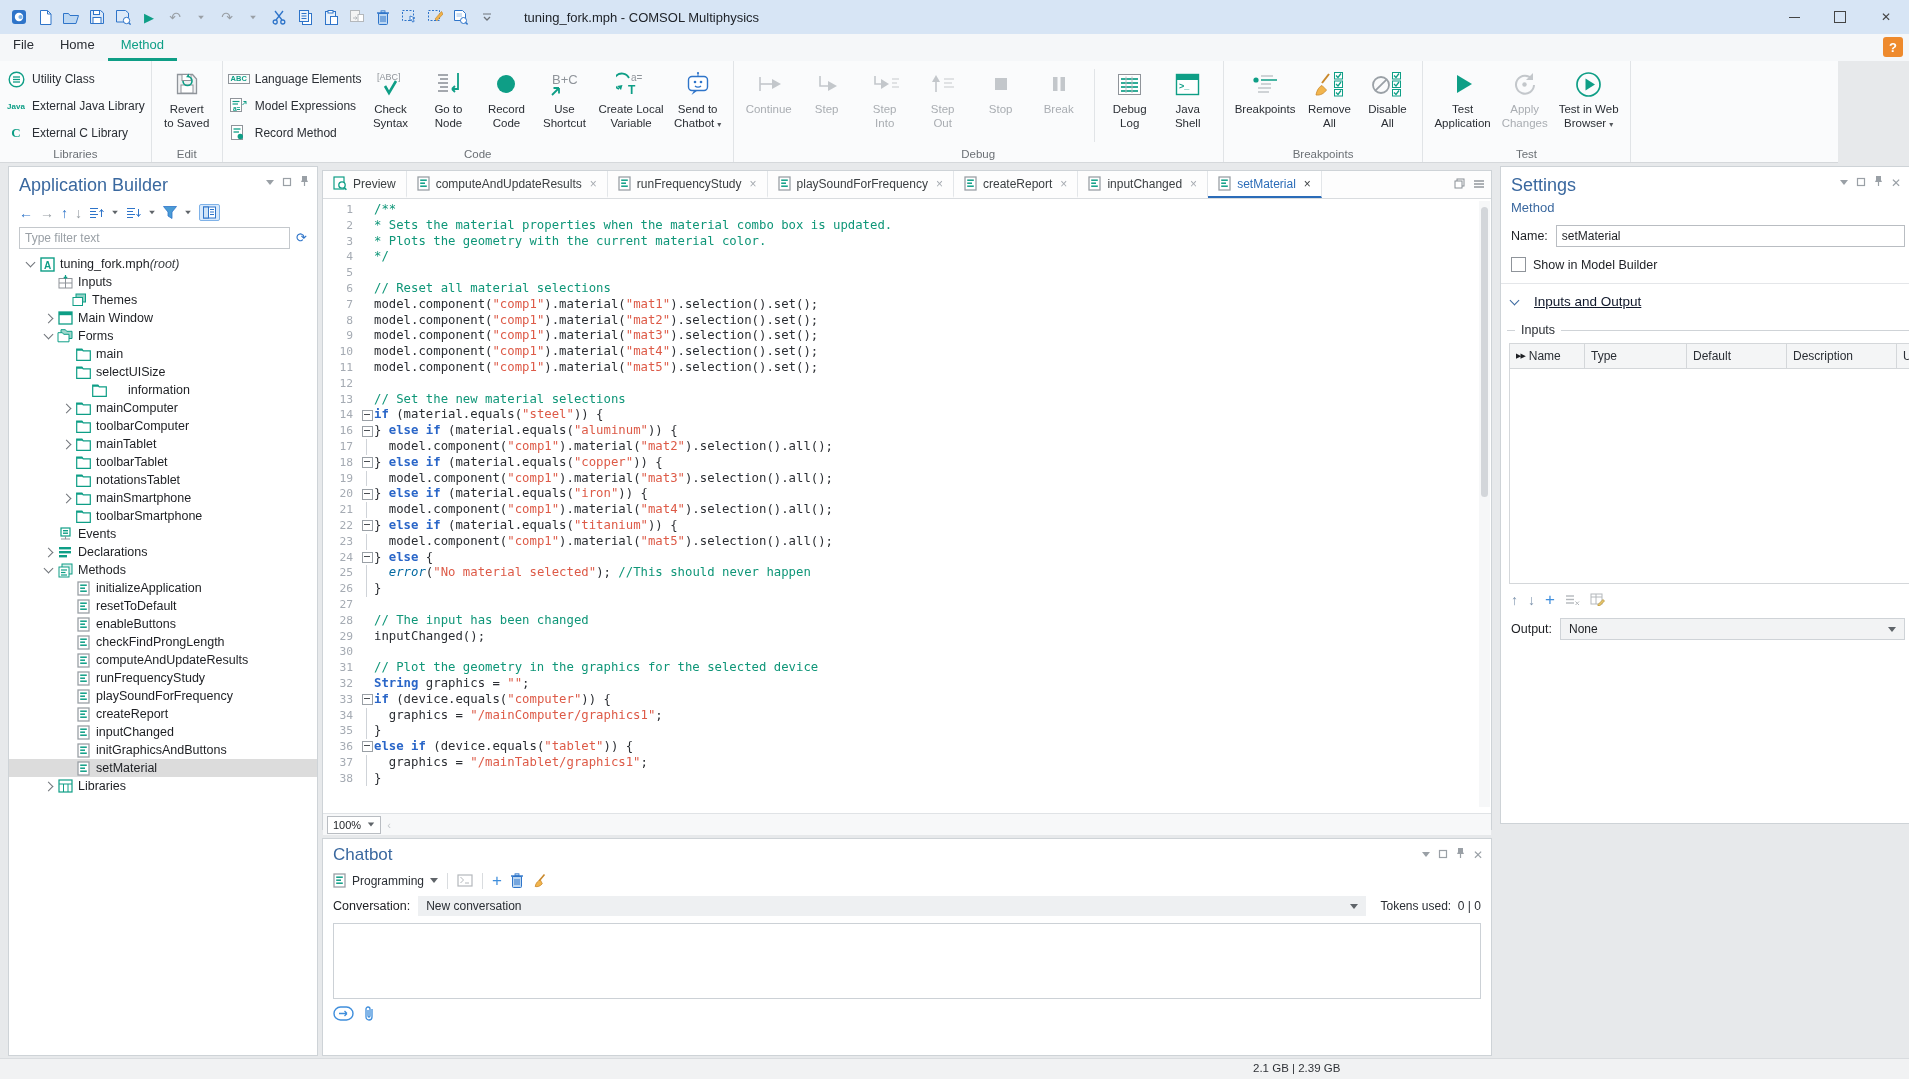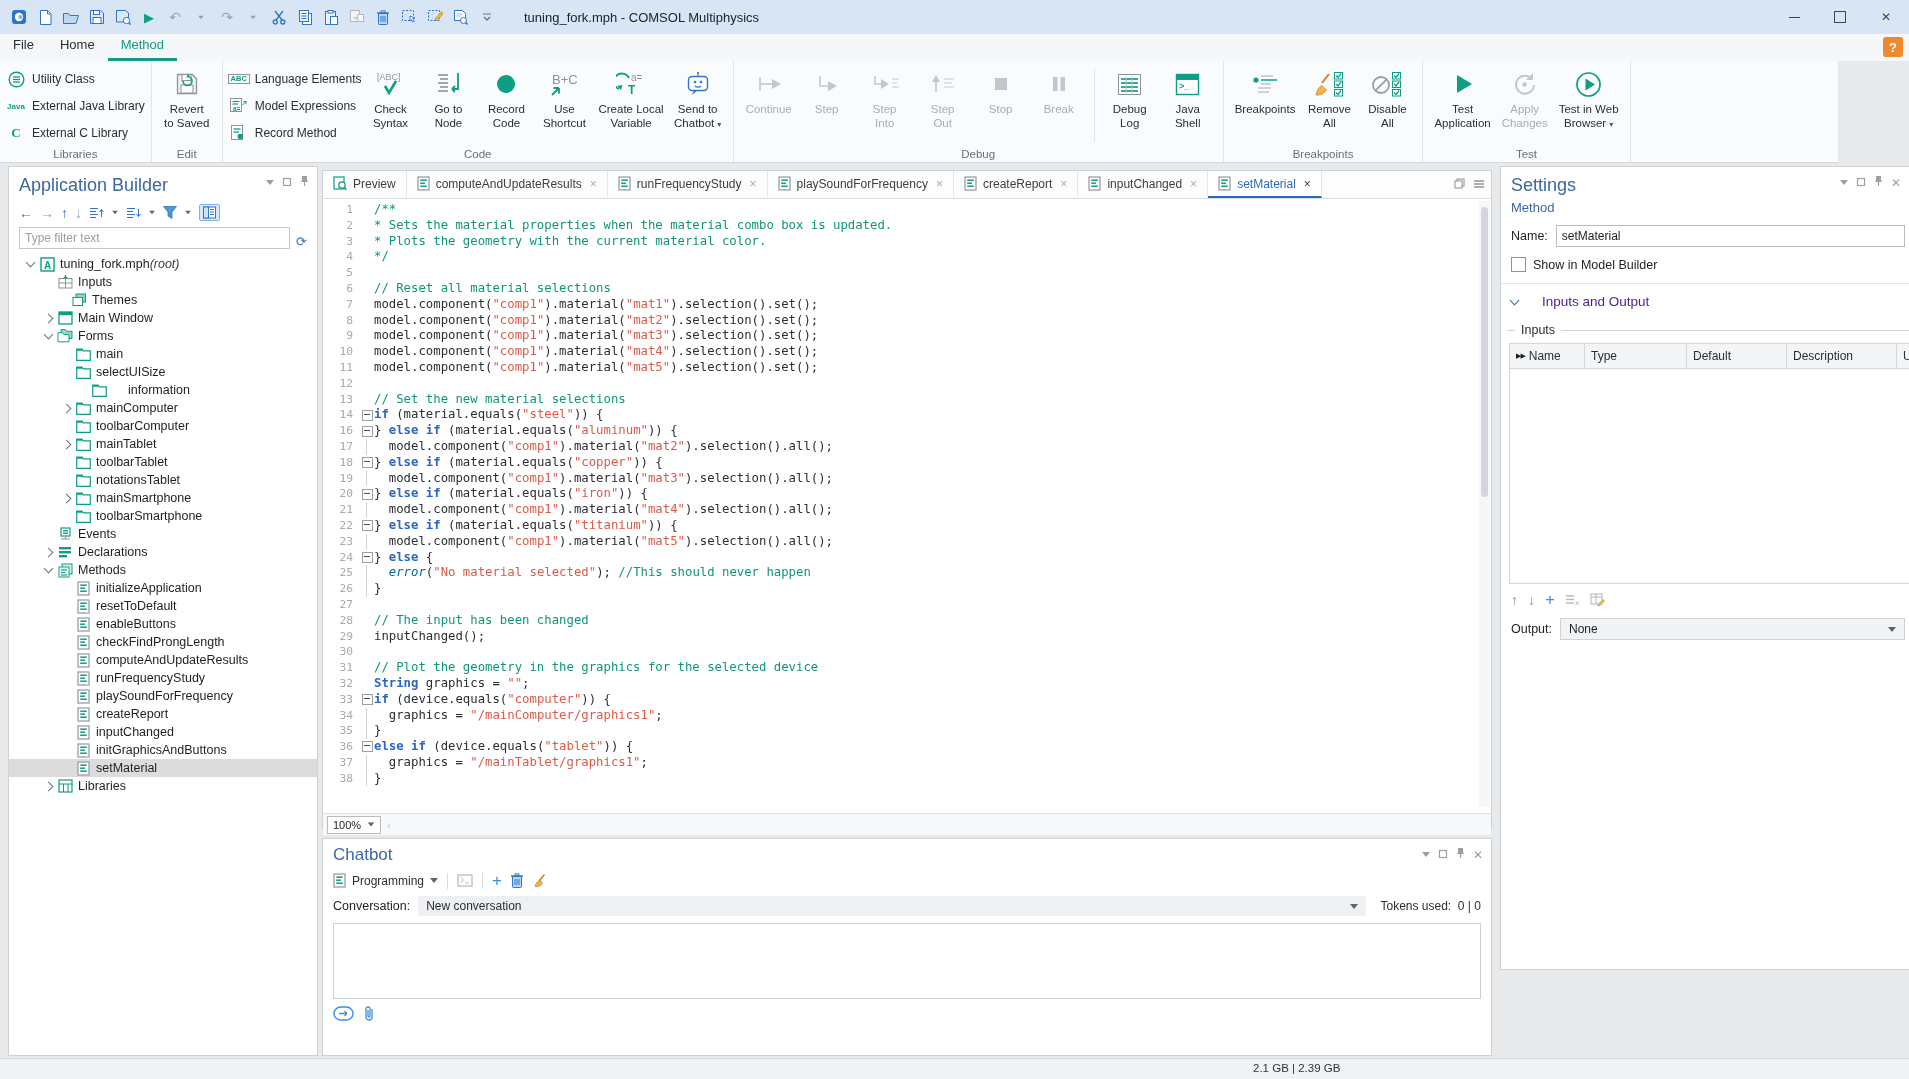--- a/index.html
+++ b/index.html
@@ -52,21 +52,21 @@
   .chevron.open{transform:rotate(45deg);margin-top:-3px;}
   .chevron.closed{transform:rotate(-45deg);}
   .tri-down{width:0;height:0;border-left:4px solid transparent;border-right:4px solid transparent;border-top:5px solid #5f6469;display:inline-block;}
 
   
   #left-panel{left:8px;top:166px;width:310px;height:890px;}
   .ab-head{padding:8px 10px 0;}
   .ab-toolbar{display:flex;align-items:center;gap:7px;padding:8px 10px 6px;}
   .tbico{display:inline-flex;align-items:center;}
   .toggle-on{background:#d8e9fb;border:1px solid #7fb2e8;border-radius:2px;padding:1px 2px;}
-  .ab-filter-row{display:flex;align-items:flex-end;gap:6px;padding:0 10px;}
+  .ab-filter-row{display:flex;align-items:center;gap:6px;padding:0 10px;}
   .ab-filter{flex:1;height:20px;border:1px solid #c4c8cc;font-size:12px;color:#333;padding:0 5px;
              font-family:"Liberation Sans",sans-serif;}
   .ab-filter::placeholder{color:#9aa0a6;}
   #ab-tree{margin-top:6px;}
   .tree-row{display:flex;align-items:center;height:18px;white-space:nowrap;}
   .tree-row.selected{background:#dcdcdc;}
   .tree-exp{width:16px;display:inline-flex;justify-content:center;flex:none;}
   .tree-ico{width:18px;display:inline-flex;justify-content:center;flex:none;}
   .tree-lbl{margin-left:4px;}
   .tree-suffix{font-style:italic;color:#3c4043;}
@@ -108,31 +108,31 @@
          padding:0 8px;font-size:12px;color:#2a2e34;}
   .cb-dd .tri-down{margin-left:auto;}
   .cb-tokens{font-size:12px;color:#2a2e34;white-space:nowrap;margin-left:6px;}
   .cb-msgs{margin:4px 10px 0;height:74px;border:1px solid #ccd1d6;background:#fff;}
   .cb-prompt{margin:4px 10px 0;display:block;width:1146px;box-sizing:border-box;height:22px;border:1px solid #ccd1d6;
              font-size:12px;padding:0 6px;font-family:"Liberation Sans",sans-serif;}
   .cb-prompt::placeholder{color:#8a9097;}
   .cb-actions{display:flex;align-items:center;gap:10px;padding:6px 10px;}
 
   
-  #settings-panel{left:1500px;top:166px;width:409px;height:804px;border-right:none;}
+  #settings-panel{left:1500px;top:166px;width:409px;height:658px;border-right:none;}
   .st-head{padding:8px 10px 0;}
   .st-sub{padding:4px 10px 0;font-size:13px;color:#3a689f;}
   .st-name-row{display:flex;align-items:center;gap:8px;padding:10px 4px 0 10px;}
   .st-name-row label{font-size:12.5px;}
   .st-input{flex:1;height:20px;border:1px solid #b9bdc2;font-size:12px;padding:0 5px;
             font-family:"Liberation Sans",sans-serif;color:#1d1f23;}
   .st-chk-row{display:flex;align-items:center;gap:7px;padding:10px 10px 0;}
   .chk{width:13px;height:13px;border:1px solid #8f949a;background:#fff;display:inline-block;}
   .st-hr{border-top:1px solid #e4e6e9;margin:11px 0 0;}
-  .st-section{display:flex;align-items:center;gap:24px;padding:10px 10px 0;color:#4c1d95;font-size:13.5px;}
+  .st-section{display:flex;align-items:center;gap:16px;padding:10px 10px 0;color:#0f172a;font-size:13.5px;text-decoration:underline;}
   .st-section .chevron{border-color:#3a689f;}
   .st-legend{display:flex;align-items:center;gap:6px;padding:14px 0 0 6px;color:#2a2e34;font-size:12.5px;}
   .leg-line{border-top:1px solid #cfd3d7;display:inline-block;}
   .leg-line.l{width:8px;} .leg-line.r{flex:1;margin-right:0;}
   .inputs-table{margin:6px 0 0 8px;width:470px;border:1px solid #d4d7da;border-right:none;}
   .it-head{display:flex;background:#f4f5f6;border-bottom:1px solid #d4d7da;height:24px;align-items:center;}
   .it-cell{border-right:1px solid #d4d7da;height:24px;display:flex;align-items:center;padding-left:6px;
            font-size:12px;color:#2a2e34;box-sizing:border-box;flex:none;}
   .it-body{height:214px;background:#fff;}
   .it-marker{font-size:7px;letter-spacing:-1px;color:#1d1f23;margin-right:4px;}

